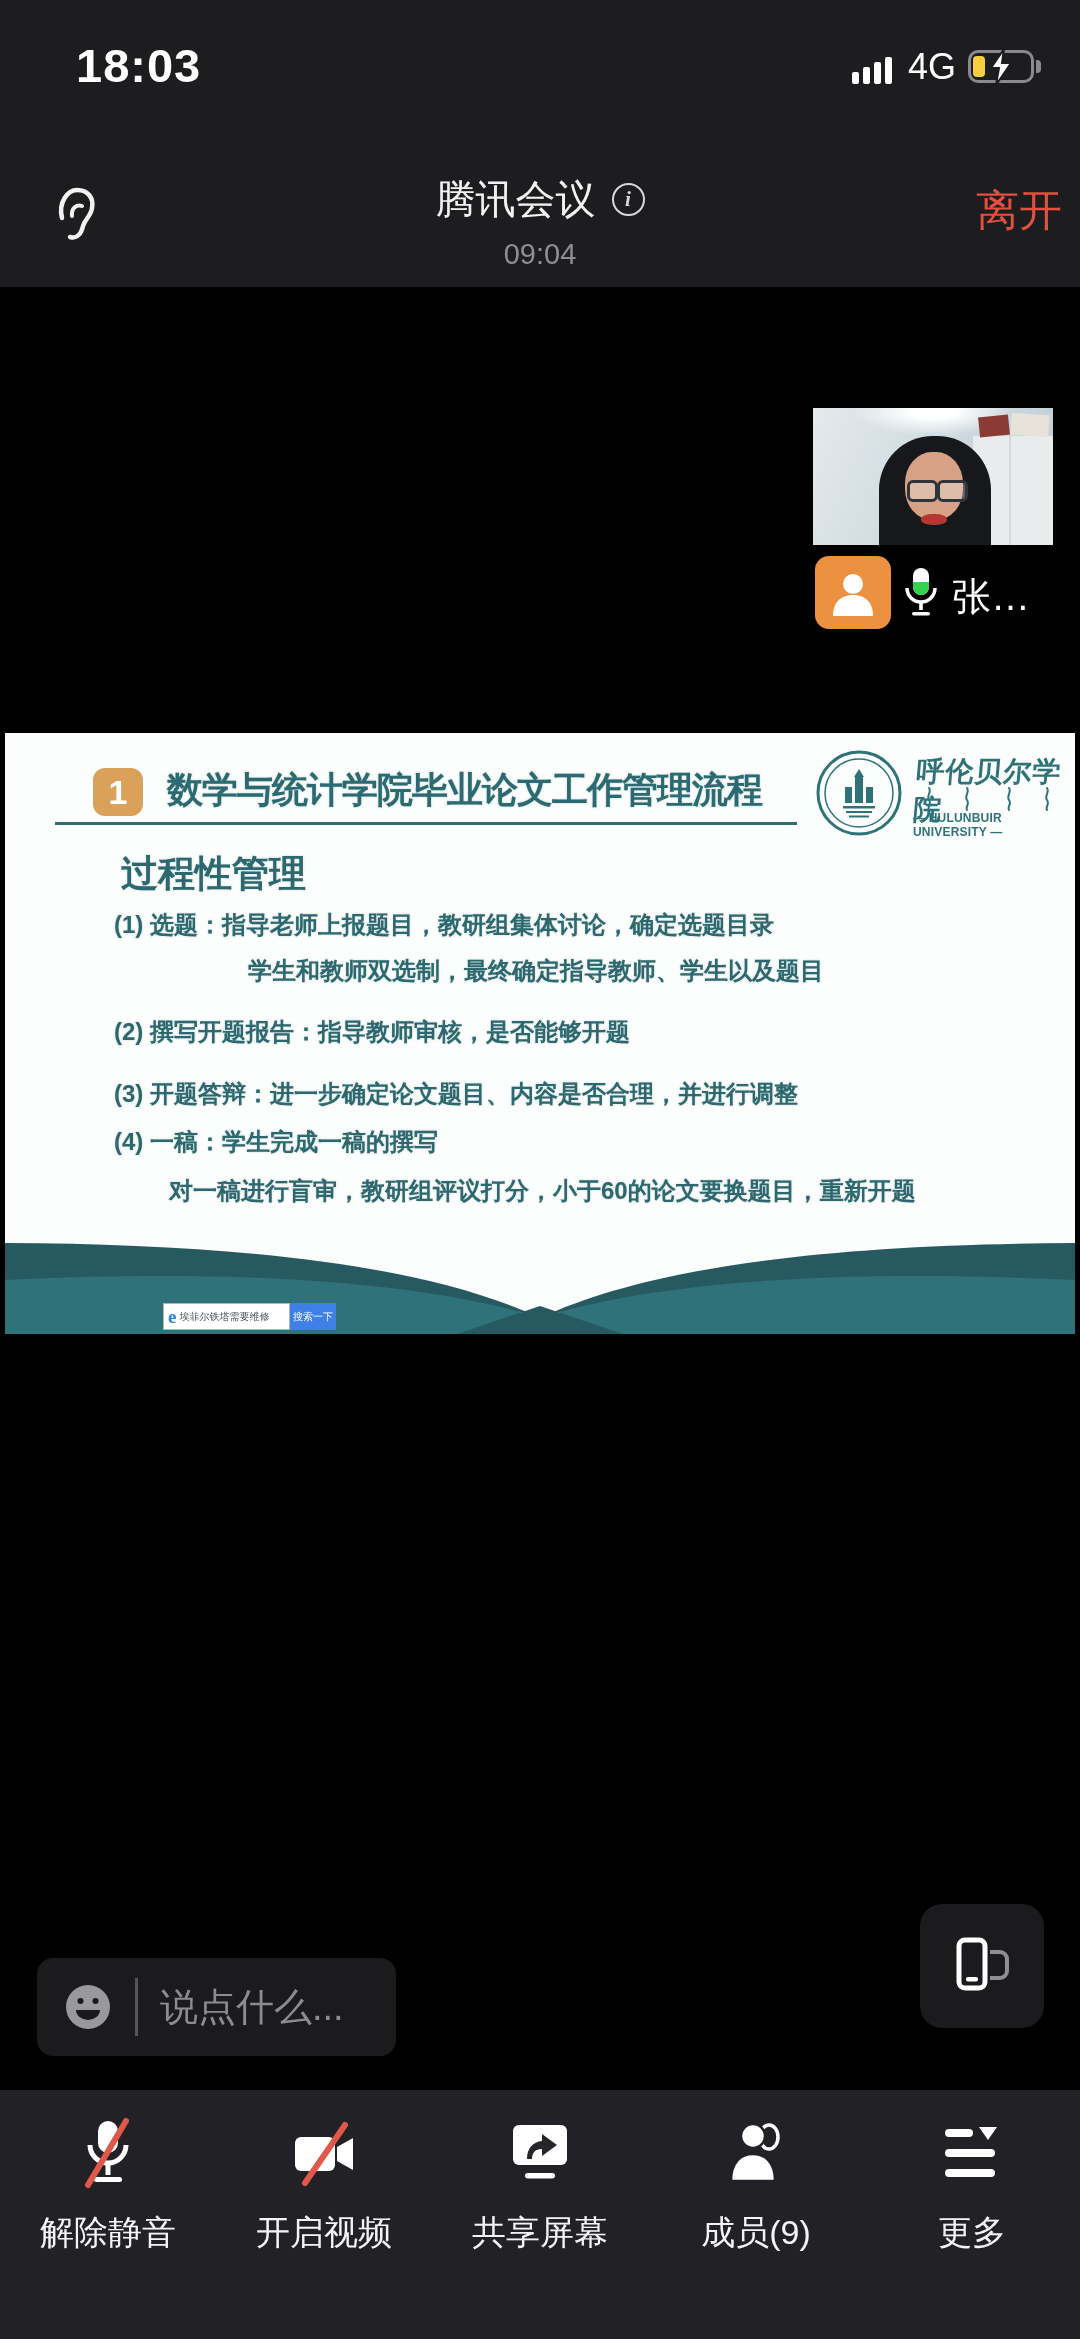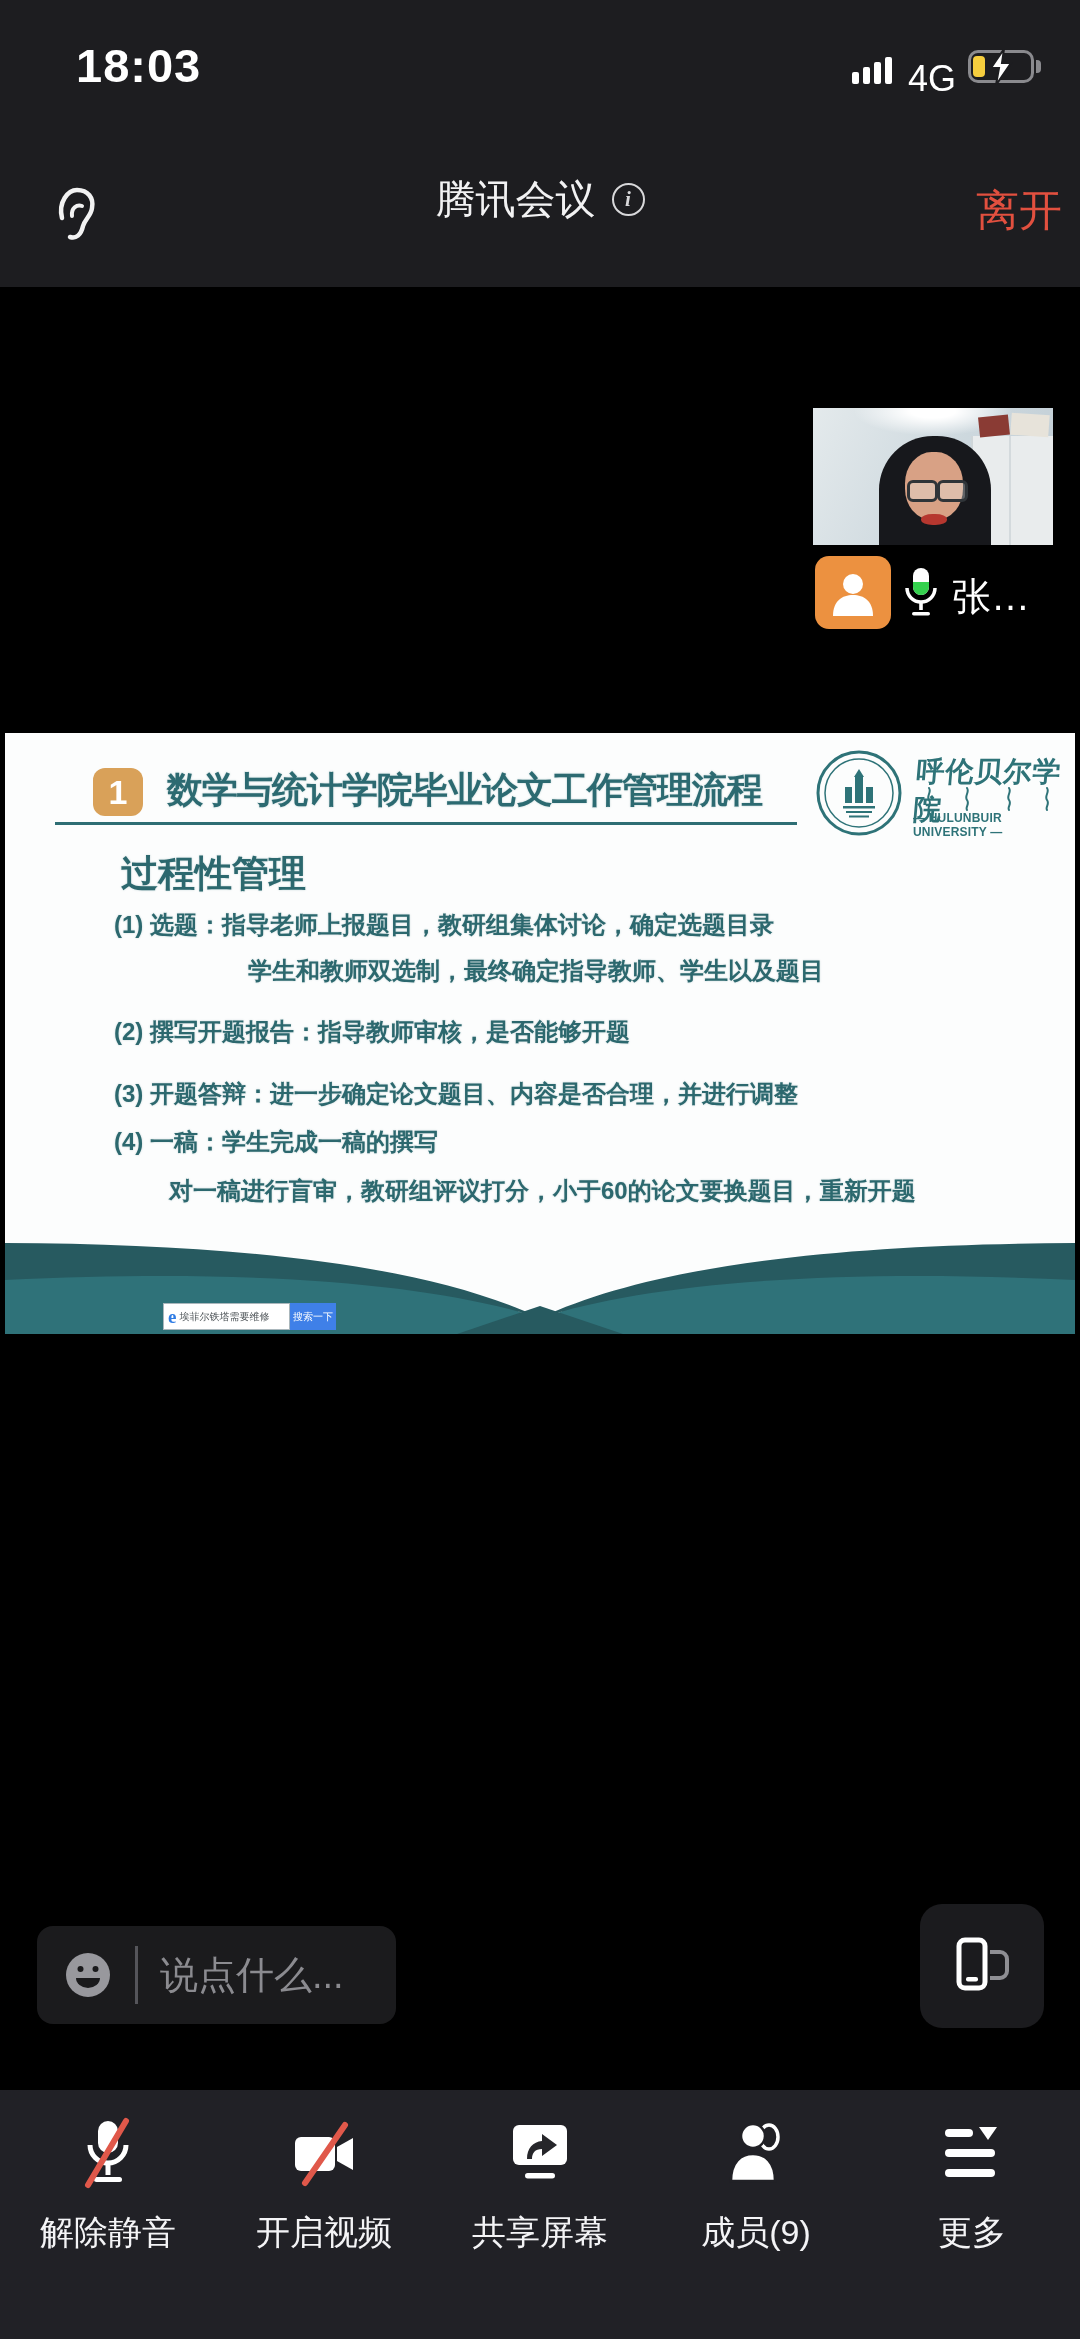--- a/index.html
+++ b/index.html
@@ -4,21 +4,21 @@
 <style>
   html,body{margin:0;padding:0;background:#000;}
   .screen{position:relative;width:1080px;height:2339px;background:#000;overflow:hidden;
           font-family:"Liberation Sans","DejaVu Sans",sans-serif;-webkit-font-smoothing:antialiased;}
 
   
   .top-chrome{position:absolute;left:0;top:0;width:1080px;height:287px;background:#1d1d20;}
   .time{position:absolute;left:76px;top:38px;font-size:47px;font-weight:bold;color:#fff;letter-spacing:1px;text-align:right;}
   .sigbars{position:absolute;left:852px;top:56px;width:44px;height:28px;}
   .sigbars i{position:absolute;bottom:0;width:7px;background:#fff;border-radius:2px;}
-  .net{position:absolute;left:908px;top:46px;font-size:36px;color:#fff;margin-top:12px;}
+  .net{position:absolute;left:908px;top:46px;font-size:36px;color:#fff;}
   .battery{position:absolute;left:968px;top:50px;width:80px;height:34px;}
   .bat-body{position:absolute;left:0;top:0;width:66px;height:33px;border:3px solid #8a8a8e;border-radius:10px;box-sizing:border-box;}
   .bat-fill{position:absolute;left:5px;top:6px;width:12px;height:21px;border-radius:4px;background:#f6ce3e;}
   .bat-nub{position:absolute;left:68px;top:10px;width:5px;height:13px;border-radius:0 4px 4px 0;background:#8a8a8e;}
   .bat-bolt{position:absolute;left:20px;top:-1px;}
   .hdr-title-row{position:absolute;left:0;top:172px;width:1080px;display:flex;justify-content:center;align-items:center;gap:16px;}
   .hdr-title{font-size:40px;color:#f2f2f3;font-weight:500;}
   .info-circ{width:29px;height:29px;border:2.5px solid #d8d8da;border-radius:50%;color:#d8d8da;
              font-family:"Liberation Serif",serif;font-style:italic;font-size:21px;line-height:29px;text-align:center;font-weight:bold;}
   .timer{position:absolute;left:0;top:238px;width:1080px;text-align:center;font-size:29px;color:#8e8e93;}
@@ -53,21 +53,21 @@
   .book{position:absolute;left:0;top:505px;width:1070px;height:96px;}
   .search-ov{position:absolute;left:158px;top:570px;height:27px;display:flex;}
   .search-box{width:127px;height:27px;background:#fff;border:1px solid #aab7bc;box-sizing:border-box;
               display:flex;align-items:center;gap:3px;padding-left:4px;}
   .ie-e{color:#2f7ce4;font-size:19px;font-weight:bold;font-family:"Liberation Serif",serif;line-height:1;}
   .search-q{font-size:10px;color:#4a5054;white-space:nowrap;text-align:center;}
   .search-btn{width:46px;height:27px;background:#3f80e8;color:#fff;font-size:10px;display:flex;align-items:center;justify-content:center;}
 
   
   .lower{position:absolute;left:0;top:1334px;width:1080px;height:756px;background:#000;}
-  .chat-pill{position:absolute;left:37px;top:592px;width:359px;height:98px;border-radius:16px;background:#1b1b1d;
+  .chat-pill{position:absolute;left:37px;top:624px;width:359px;height:98px;border-radius:16px;background:#1b1b1d;
              display:flex;align-items:center;}
   .chat-emoji{margin-left:28px;}
   .chat-div{width:3px;height:58px;background:#55555a;margin-left:24px;}
   .chat-ph{margin-left:22px;font-size:38px;color:#8b8b90;}
   .rotate-btn{position:absolute;left:920px;top:570px;width:124px;height:124px;border-radius:22px;background:#1b1b1e;
               display:flex;align-items:center;justify-content:center;}
 
   
   .toolbar{position:absolute;left:0;top:2090px;width:1080px;height:249px;background:#212126;}
   .tb-item{position:absolute;top:22px;width:216px;display:flex;flex-direction:column;align-items:center;}
@@ -101,20 +101,21 @@
 
     <svg class="ear" width="40" height="60" viewBox="0 0 40 60">
       <path d="M6 32 C2 16 12 4 21 4 C32 4 38 12 36 22 C35 30 29 33 27 40 C25 49 20 53 14 51" stroke="#f2f2f2" stroke-width="4.5" fill="none" stroke-linecap="round"></path>
       <path d="M16 30 C15 22 21 18 26 20" stroke="#f2f2f2" stroke-width="4" fill="none" stroke-linecap="round"></path>
     </svg>
 
     <div class="hdr-title-row">
       <span class="hdr-title">腾讯会议</span>
       <span class="info-circ">i</span>
     </div>
+    <div class="timer">09:04</div>
     <div class="leave">离开</div>
   </div>
 
   <div class="video-area">
 
     <div class="vid-tile">
       <div class="vp" style="left:0;top:0;width:240px;height:137px;background:linear-gradient(115deg,#e4eaec 0%,#cdd8de 55%,#bfccd4 100%);"></div>
       <div class="vp" style="left:40px;top:-22px;width:160px;height:50px;border-radius:50%;background:radial-gradient(#ffffff 20%,rgba(255,255,255,0) 70%);"></div>
       <div class="vp" style="left:158px;top:28px;width:82px;height:109px;background:#e9eced;border-left:2px solid #cfd6d9;"></div>
       <div class="vp" style="left:196px;top:28px;width:2px;height:109px;background:#d4dadd;"></div>

